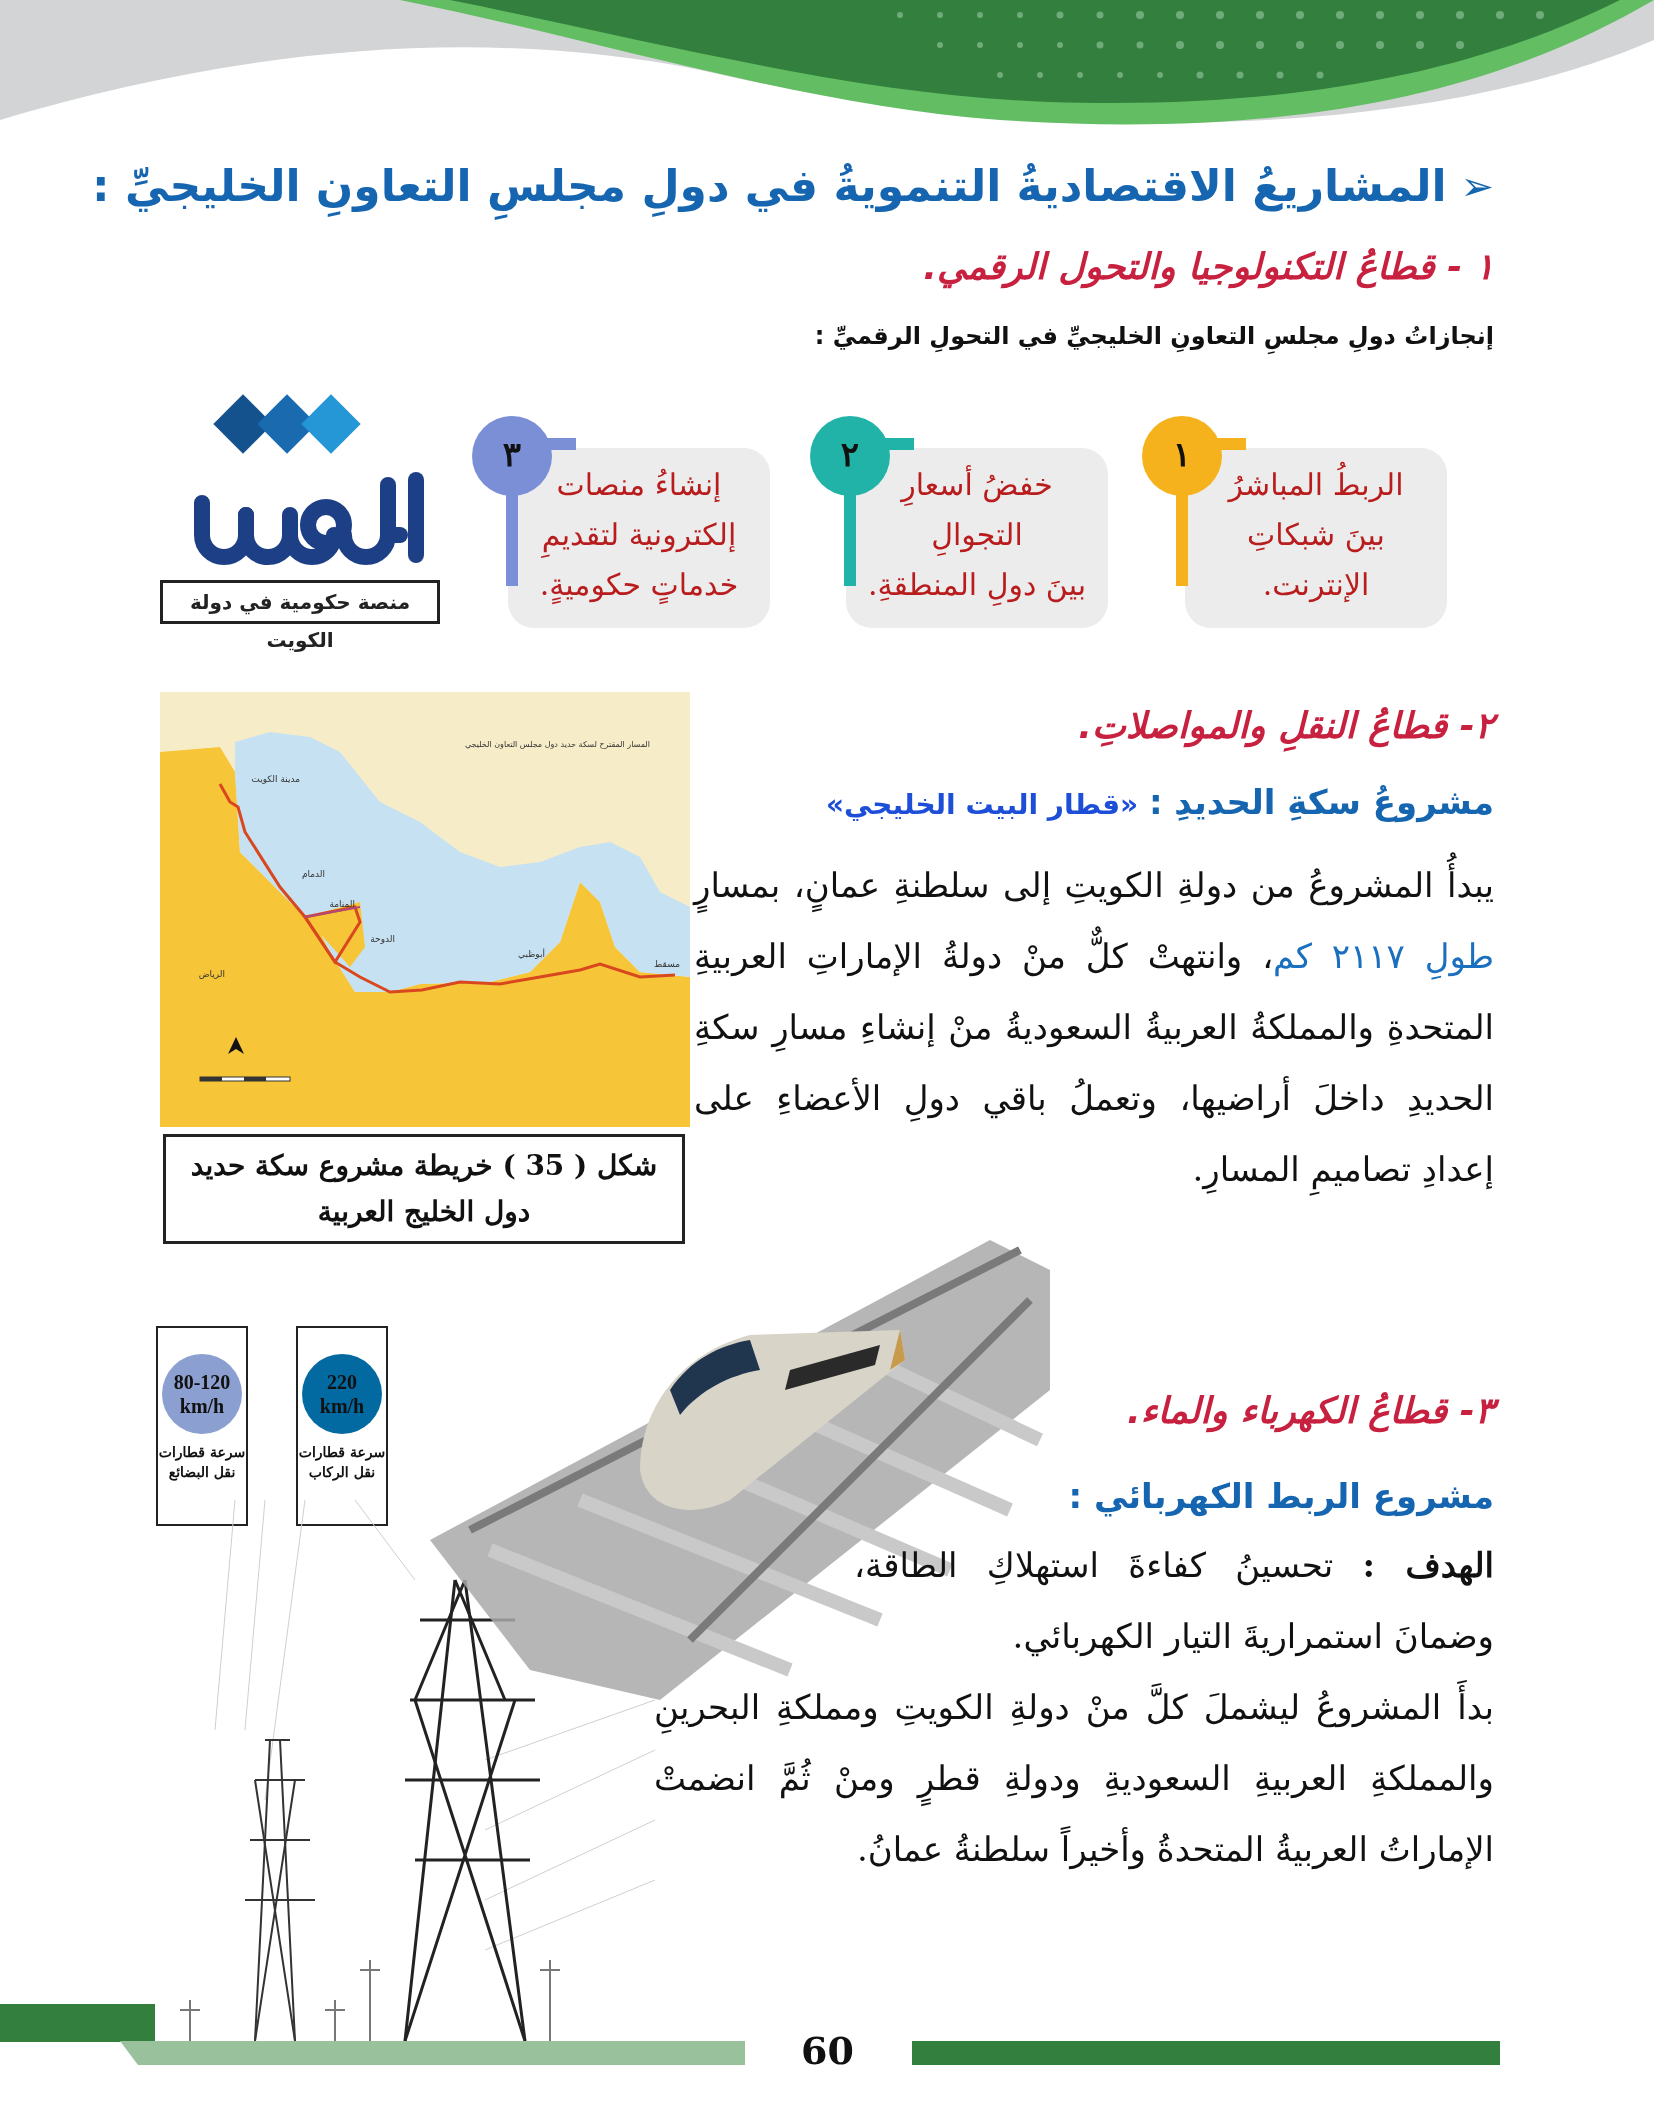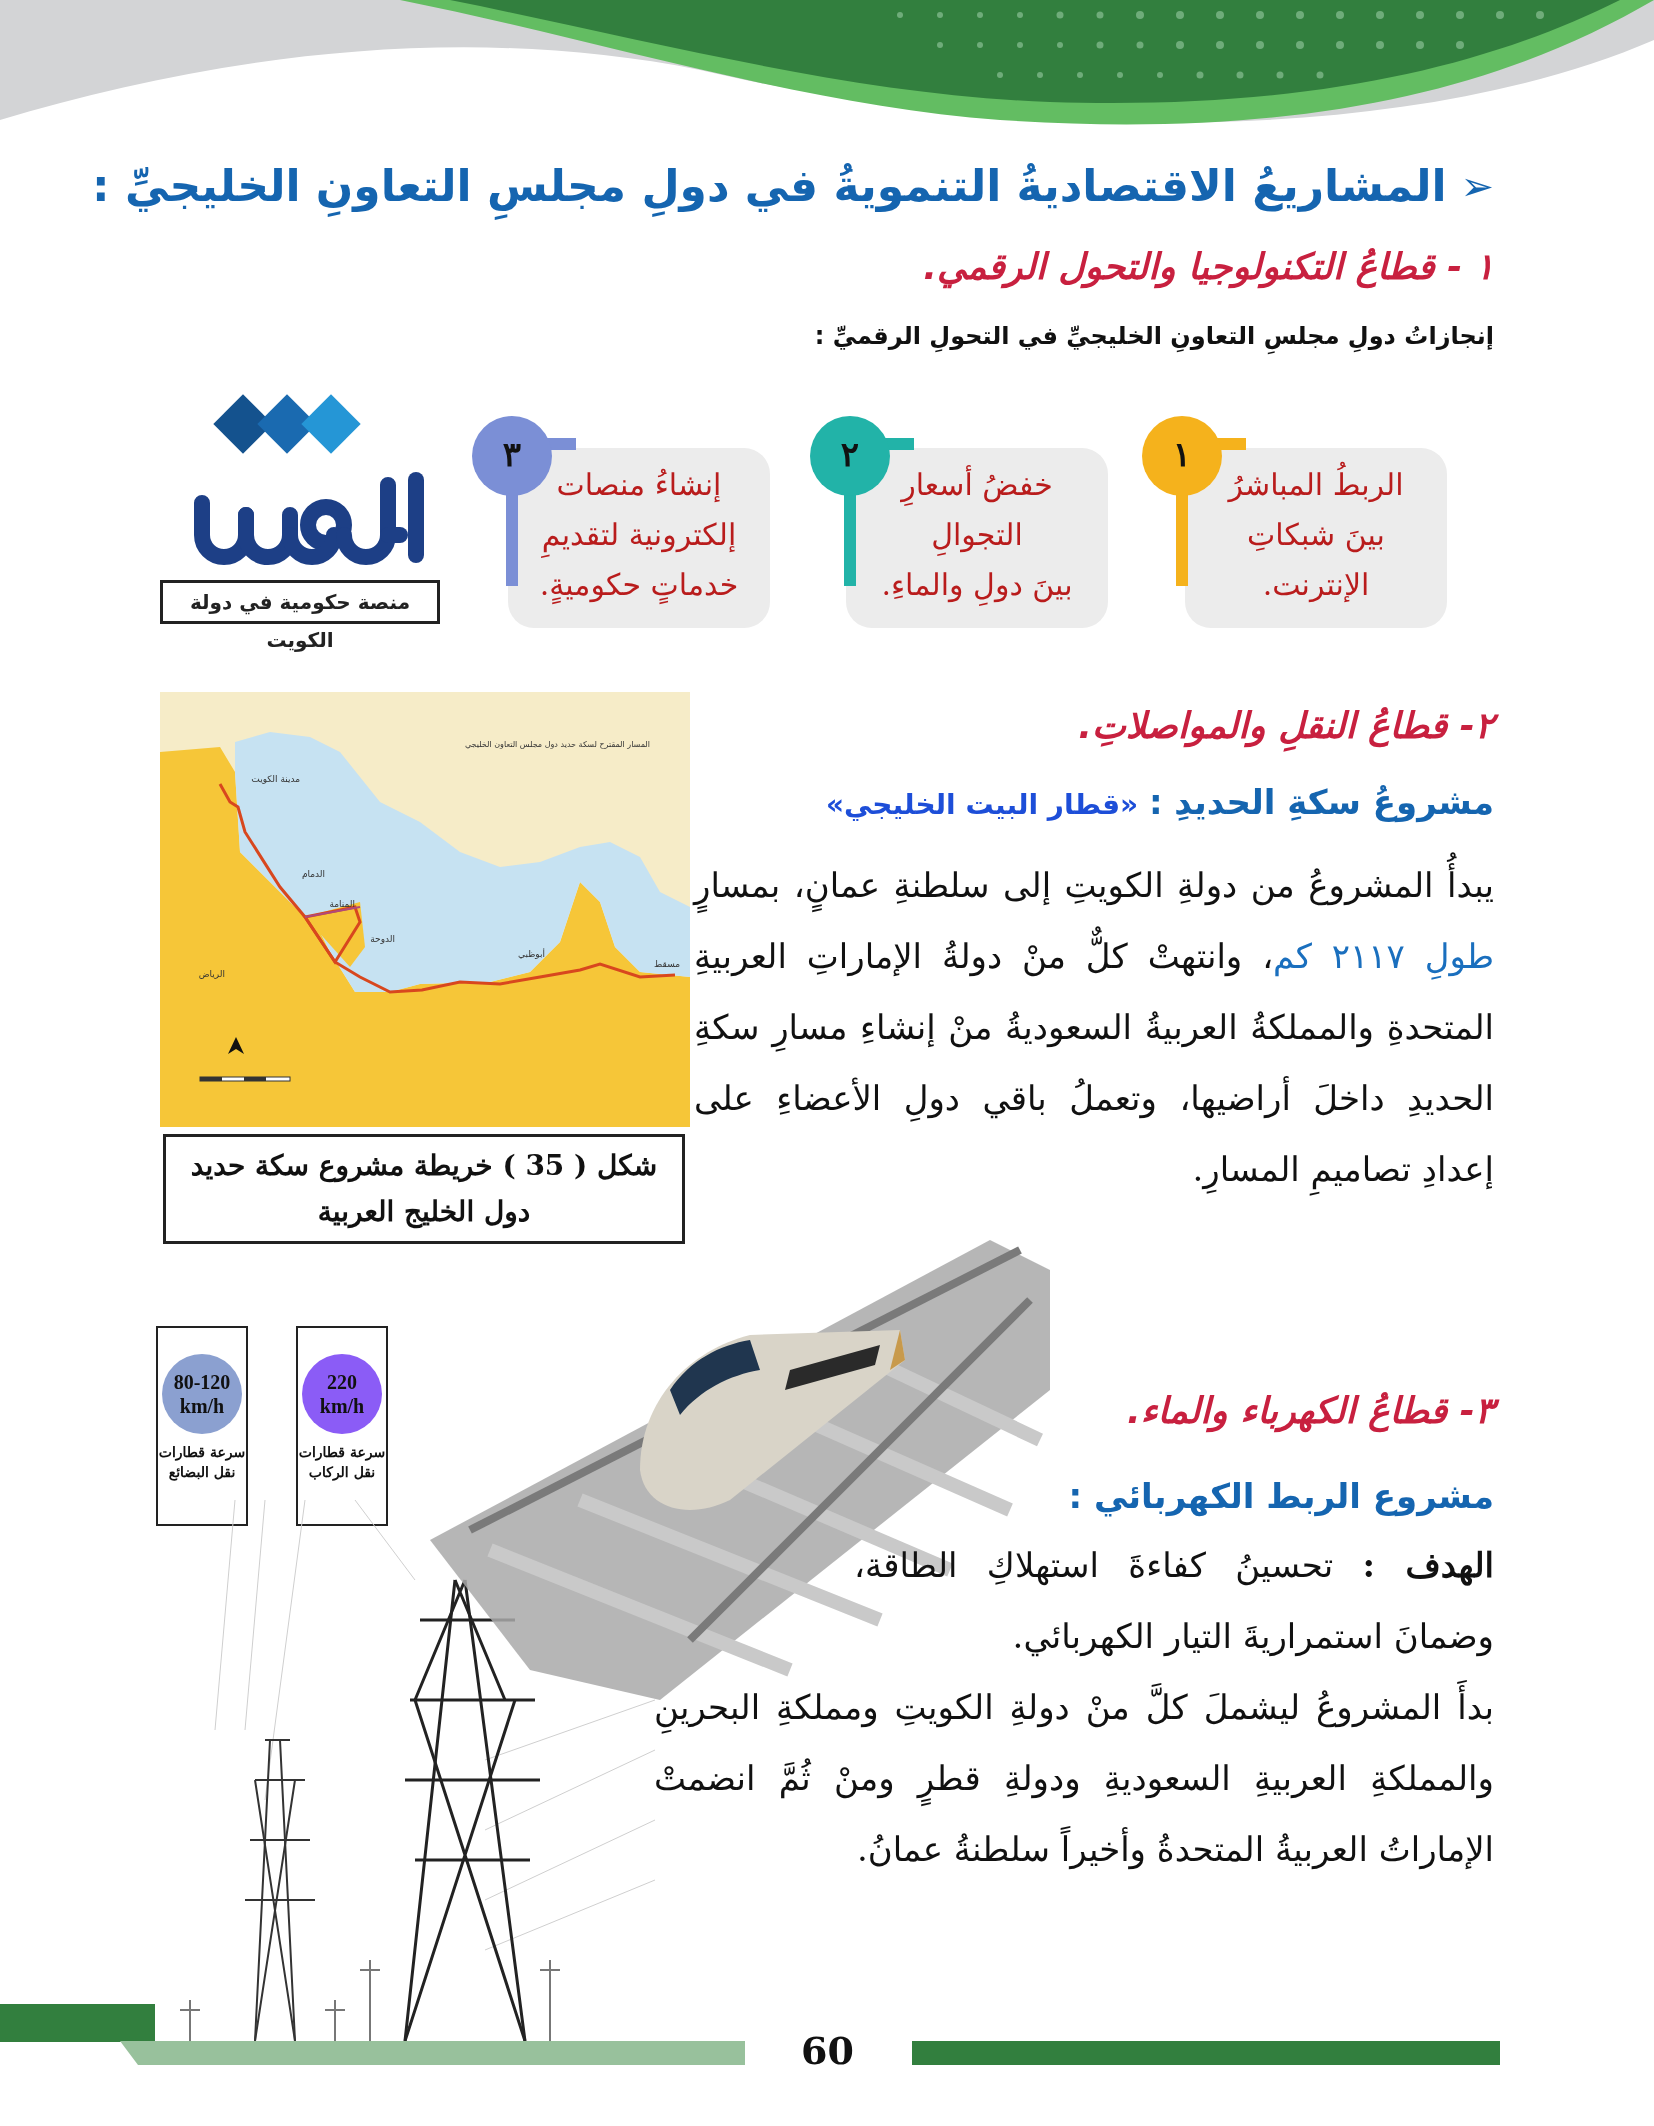--- a/index.html
+++ b/index.html
@@ -139,21 +139,21 @@
 </div>
 <div class="pin" style="left:1142px; top:416px;">
   <div class="stem" style="background:#f5b21c;"></div>
   <div class="arm" style="background:#f5b21c;"></div>
   <div class="dot" style="background:#f5b21c;">١</div>
 </div>
 
 <div class="card" style="left:846px;">
   <div>خفضُ أسعارِ</div>
   <div>التجوالِ</div>
-  <div>بينَ دولِ والماءِ.</div>
+  <div>بينَ دولِ المنطقةِ.</div>
 </div>
 <div class="pin" style="left:810px; top:416px;">
   <div class="stem" style="background:#22b3a8;"></div>
   <div class="arm" style="background:#22b3a8;"></div>
   <div class="dot" style="background:#22b3a8;">٢</div>
 </div>
 
 <div class="card" style="left:508px;">
   <div>إنشاءُ منصات</div>
   <div>إلكترونية لتقديمِ</div>
@@ -220,21 +220,21 @@
     <rect x="40" y="385" width="22" height="4" fill="#333"></rect>
     <rect x="84" y="385" width="22" height="4" fill="#333"></rect>
   </g>
 </svg>
 <div id="map-caption" class="abs">
   <div>شكل ( 35 ) خريطة مشروع سكة حديد</div>
   <div>دول الخليج العربية</div>
 </div>
 
 <div class="speed-box" style="left:296px;">
-  <div class="speed-circle" style="background:#8b5cf6;">
+  <div class="speed-circle" style="background:#0369a1;">
     <div>220</div>
     <div>km/h</div>
   </div>
   <div class="speed-label">سرعة قطارات</div>
   <div class="speed-label">نقل الركاب</div>
 </div>
 <div class="speed-box" style="left:156px;">
   <div class="speed-circle" style="background:#8ba0d0;">
     <div>80-120</div>
     <div>km/h</div>

